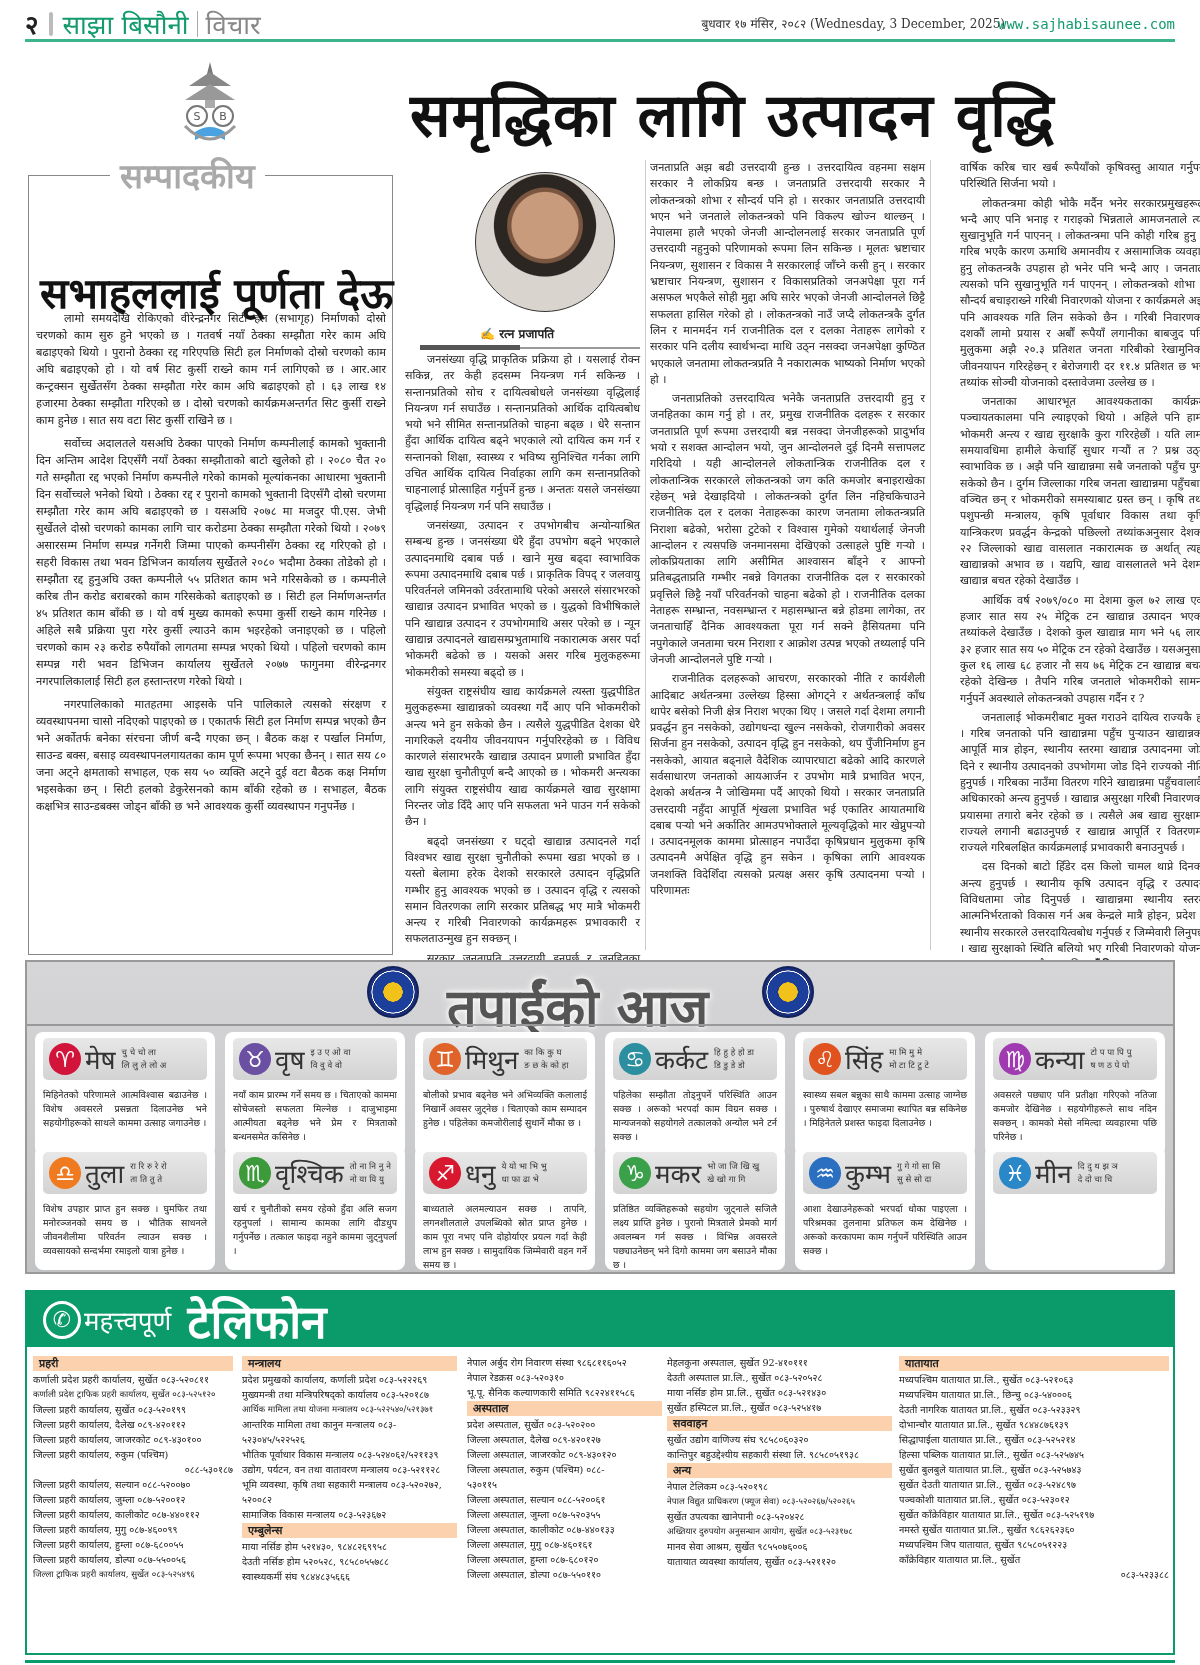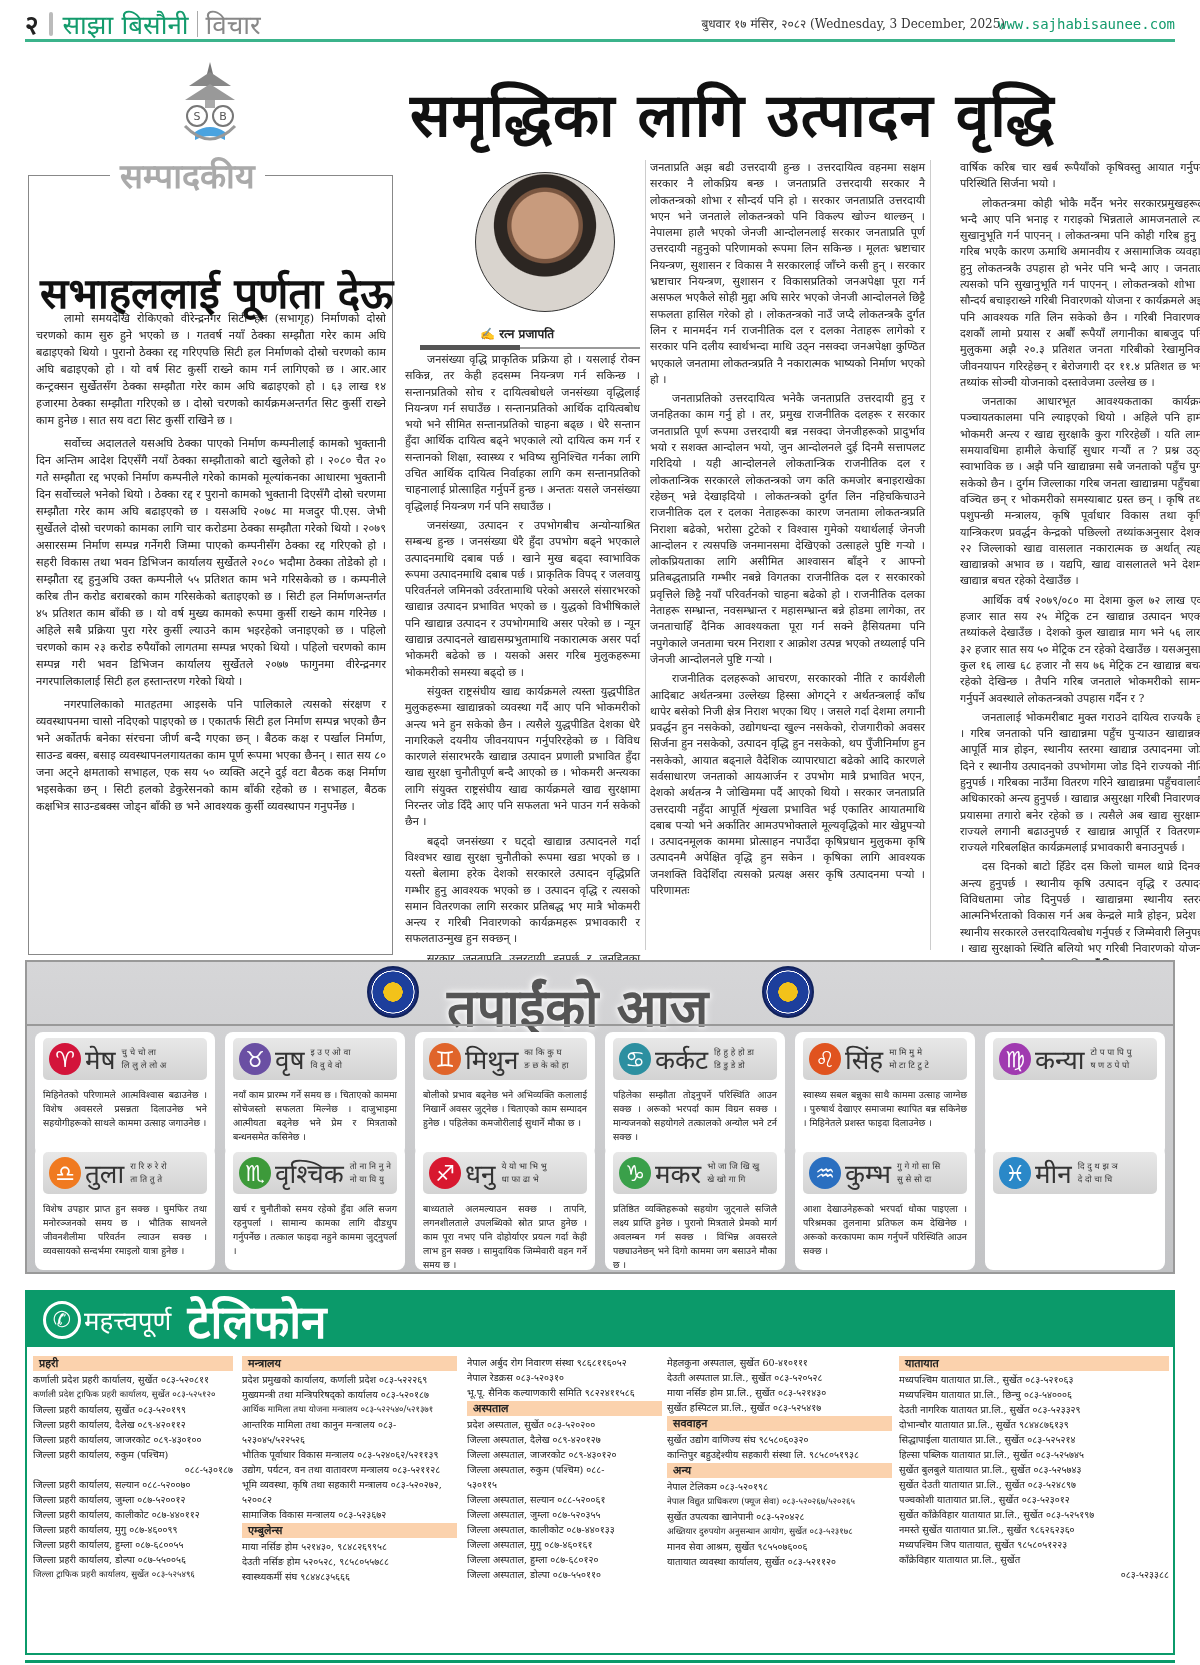--- a/index.html
+++ b/index.html
@@ -181,20 +181,21 @@
         <span class="sign-letters"><span>मा मि मु मे</span><br><span>मो टा टि टु टे</span></span>
       </div>
     <div class="sign-text serif">स्वास्थ्य सबल बन्नुका साथै काममा उत्साह जाग्नेछ । पुरुषार्थ देखाएर समाजमा स्थापित बन्न सकिनेछ । मिहिनेतले प्रशस्त फाइदा दिलाउनेछ ।</div>
   </div>
   <div class="sign-card" style="left:958px;top:70px;">
     <div class="sign-head">
         <span class="sign-icon" style="background:#a03ab0">♍</span>
         <span class="sign-name serif">कन्या</span>
         <span class="sign-letters"><span>टो प पा पि पु</span><br><span>ष ण ठ पे पो</span></span>
       </div>
+    <div class="sign-text serif">अवसरले पछ्याए पनि प्रतीक्षा गरिएको नतिजा कमजोर देखिनेछ । सहयोगीहरूले साथ नदिन सक्छन् । कामको मेसो नमिल्दा व्यवहारमा पछि परिनेछ ।</div>
   </div>
 
   <div class="sign-card" style="left:8px;top:184px;">
     <div class="sign-head">
         <span class="sign-icon" style="background:#f07a20">♎</span>
         <span class="sign-name serif">तुला</span>
         <span class="sign-letters"><span>रा रि रु रे रो</span><br><span>ता ति तु ते</span></span>
       </div>
     <div class="sign-text serif">विशेष उपहार प्राप्त हुन सक्छ । घुमफिर तथा मनोरञ्जनको समय छ । भौतिक साधनले जीवनशैलीमा परिवर्तन ल्याउन सक्छ । व्यवसायको सन्दर्भमा रमाइलो यात्रा हुनेछ ।</div>
   </div>
@@ -294,21 +295,21 @@
     <div class="tel-entry">५३०११५</div>
     <div class="tel-entry">जिल्ला अस्पताल, सल्यान ०८८-५२००६१</div>
     <div class="tel-entry">जिल्ला अस्पताल, जुम्ला ०८७-५२०३५५</div>
     <div class="tel-entry">जिल्ला अस्पताल, कालीकोट ०८७-४४०१३३</div>
     <div class="tel-entry">जिल्ला अस्पताल, मुगु ०८७-४६०१६१</div>
     <div class="tel-entry">जिल्ला अस्पताल, हुम्ला ०८७-६८०१२०</div>
     <div class="tel-entry">जिल्ला अस्पताल, डोल्पा ०८७-५५०११०</div>
   </div>
 
   <div class="tel-col serif" style="left:640px;width:225px;">
-    <div class="tel-entry">मेहलकुना अस्पताल, सुर्खेत 60-४१०१११</div>
+    <div class="tel-entry">मेहलकुना अस्पताल, सुर्खेत 92-४१०१११</div>
     <div class="tel-entry">देउती अस्पताल प्रा.लि., सुर्खेत ०८३-५२०५२८</div>
     <div class="tel-entry">माया नर्सिङ होम प्रा.लि., सुर्खेत ०८३-५२१४३०</div>
     <div class="tel-entry">सुर्खेत हस्पिटल प्रा.लि., सुर्खेत ०८३-५२५४१७</div>
     <div class="tel-cat">सववाहन</div>
     <div class="tel-entry">सुर्खेत उद्योग वाणिज्य संघ ९८५८०६०३२०</div>
     <div class="tel-entry">कान्तिपुर बहुउद्देश्यीय सहकारी संस्था लि. ९८५८०५१९३८</div>
     <div class="tel-cat">अन्य</div>
     <div class="tel-entry">नेपाल टेलिकम ०८३-५२०१९८</div>
     <div class="tel-entry" style="font-size:8.6px">नेपाल विद्युत प्राधिकरण (फ्यूज सेवा) ०८३-५२०२६७/५२०२६५</div>
     <div class="tel-entry">सुर्खेत उपत्यका खानेपानी ०८३-५२०४२८</div>

